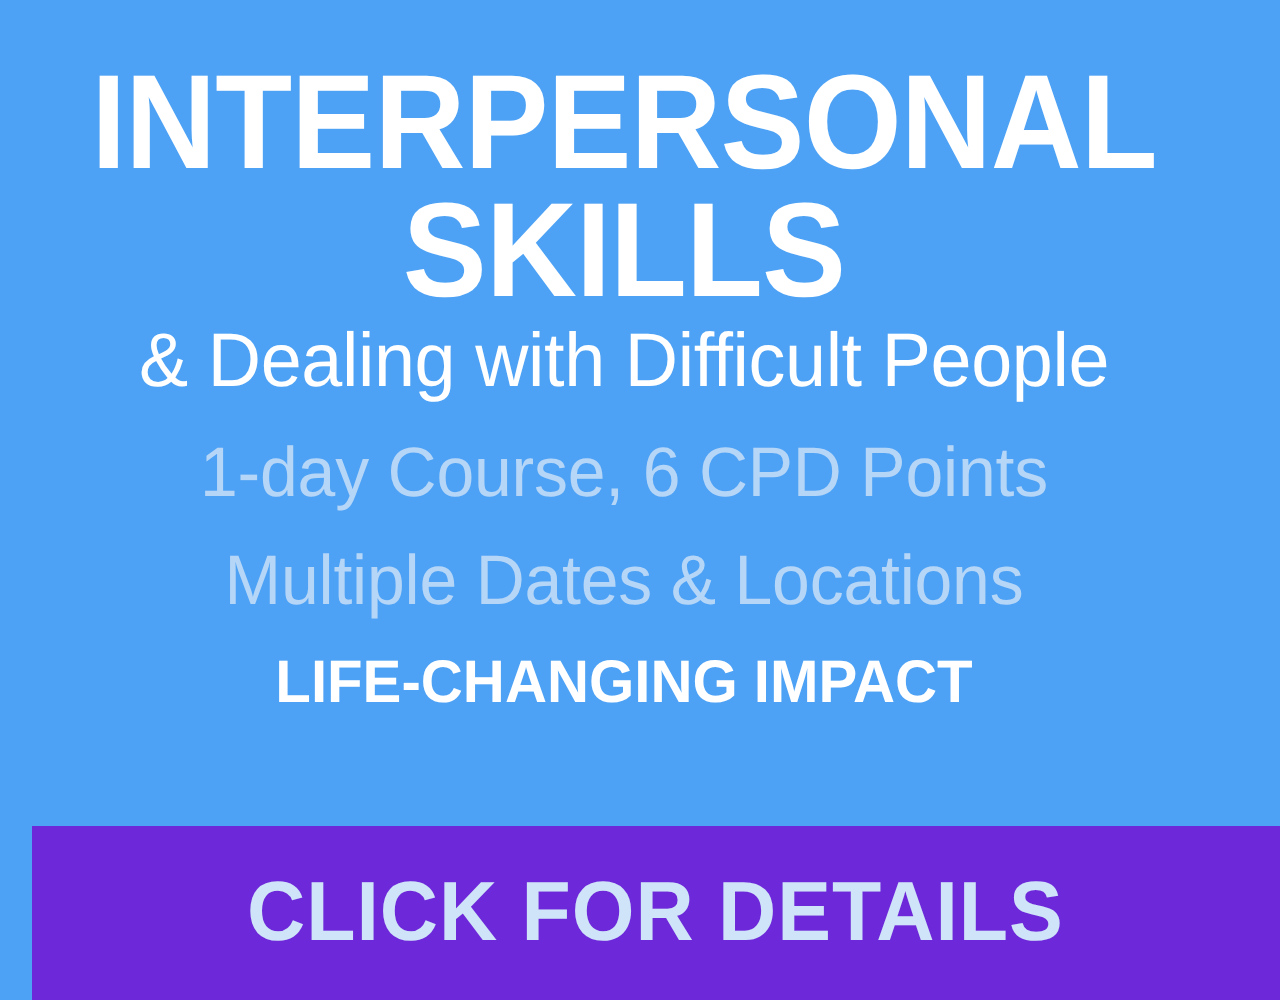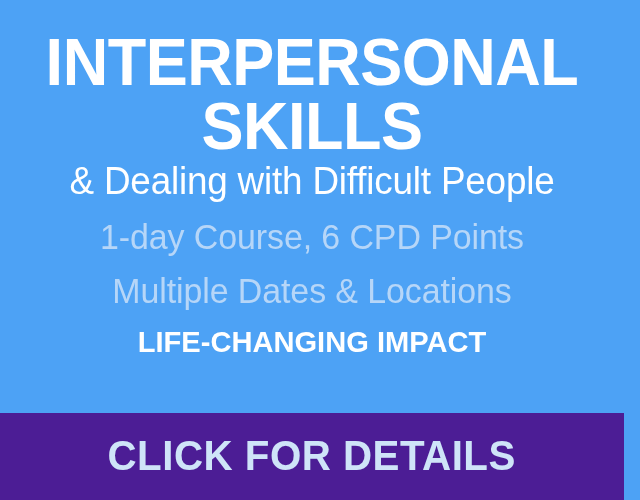--- a/index.html
+++ b/index.html
@@ -99,25 +99,26 @@
     letter-spacing: 0px;
     text-transform: uppercase;
     transform: scaleX(0.97);
     transform-origin: center;
   }
 
   
   .cta-bar {
     flex: 1 1 auto;
     width: 100%;
-    background: #4c1d95;
+    background: #6d28d9;
     display: flex;
     align-items: center;
     justify-content: center;
     cursor: pointer;
+    margin-left: 16px;
   }
 
   .cta-label {
     color: #cfe4f8;
     font-weight: 700;
     font-size: 42px;
     line-height: 46px;
     letter-spacing: 0.5px;
     text-transform: uppercase;
     transform: scaleX(0.96);

